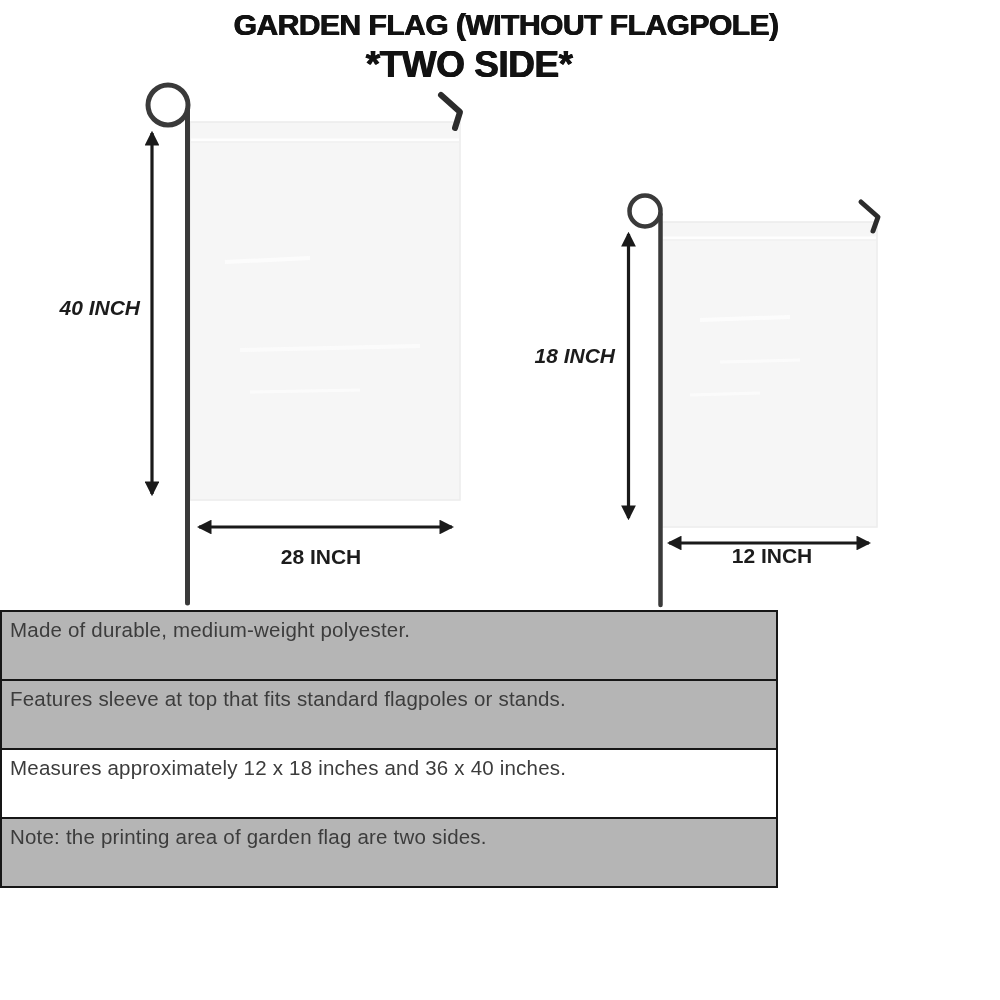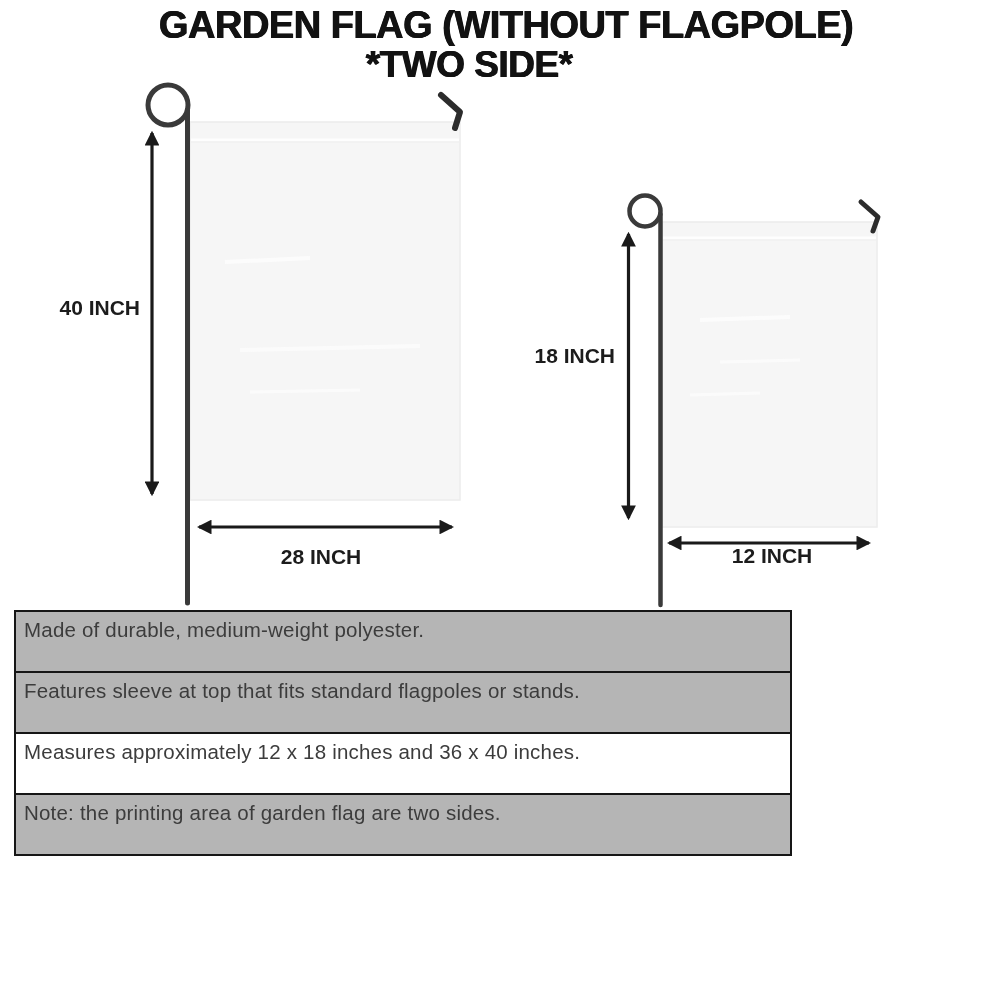--- a/index.html
+++ b/index.html
@@ -18,21 +18,21 @@
     position: absolute;
     top: 4px;
     left: 0;
     width: 1000px;
     text-align: center;
     color: #121212;
     font-weight: bold;
     letter-spacing: -0.5px;
   }
   .title-line1 {
-    font-size: 38px;
+    font-size: 30px;
     line-height: 42px;
     text-shadow: 0.6px 0 0 #121212, -0.3px 0 0 #121212;
     padding-left: 12px;
   }
   .title-line2 {
     position: relative;
     left: -31px;
     font-size: 37px;
     line-height: 38px;
     text-shadow: 0.6px 0 0 #121212, -0.3px 0 0 #121212;
@@ -42,41 +42,40 @@
   .diagram-svg { position: absolute; top: 0; left: 0; }
 
   .dim-label {
     position: absolute;
     font-size: 21px;
     font-weight: bold;
     color: #1c1c1c;
     letter-spacing: 0px;
     white-space: nowrap;
   }
-  .dim-label.right { text-align: right; }
+  .dim-label.right { text-align: right; font-style: italic; }
   .dim-label.center { text-align: center; }
 
   
   .features-table {
     position: absolute;
     top: 610px;
     left: 0;
     width: 778px;
   }
   .feature-row {
     width: 100%;
-    height: 63px;
+    height: 71px;
     border: 2px solid #161616;
     padding: 6px 22px 0 8px;
     font-size: 20.5px;
     letter-spacing: 0.2px;
     color: #3c3c3c;
     background: #ffffff;
     overflow: hidden;
-    margin-left: 14px;
   }
   .feature-row + .feature-row { margin-top: -2px; }
   .feature-row.gray { background: #b5b5b5; }
 </style>
 </head>
 <body>
 
 <div class="canvas">
 
   <div class="title-block">

